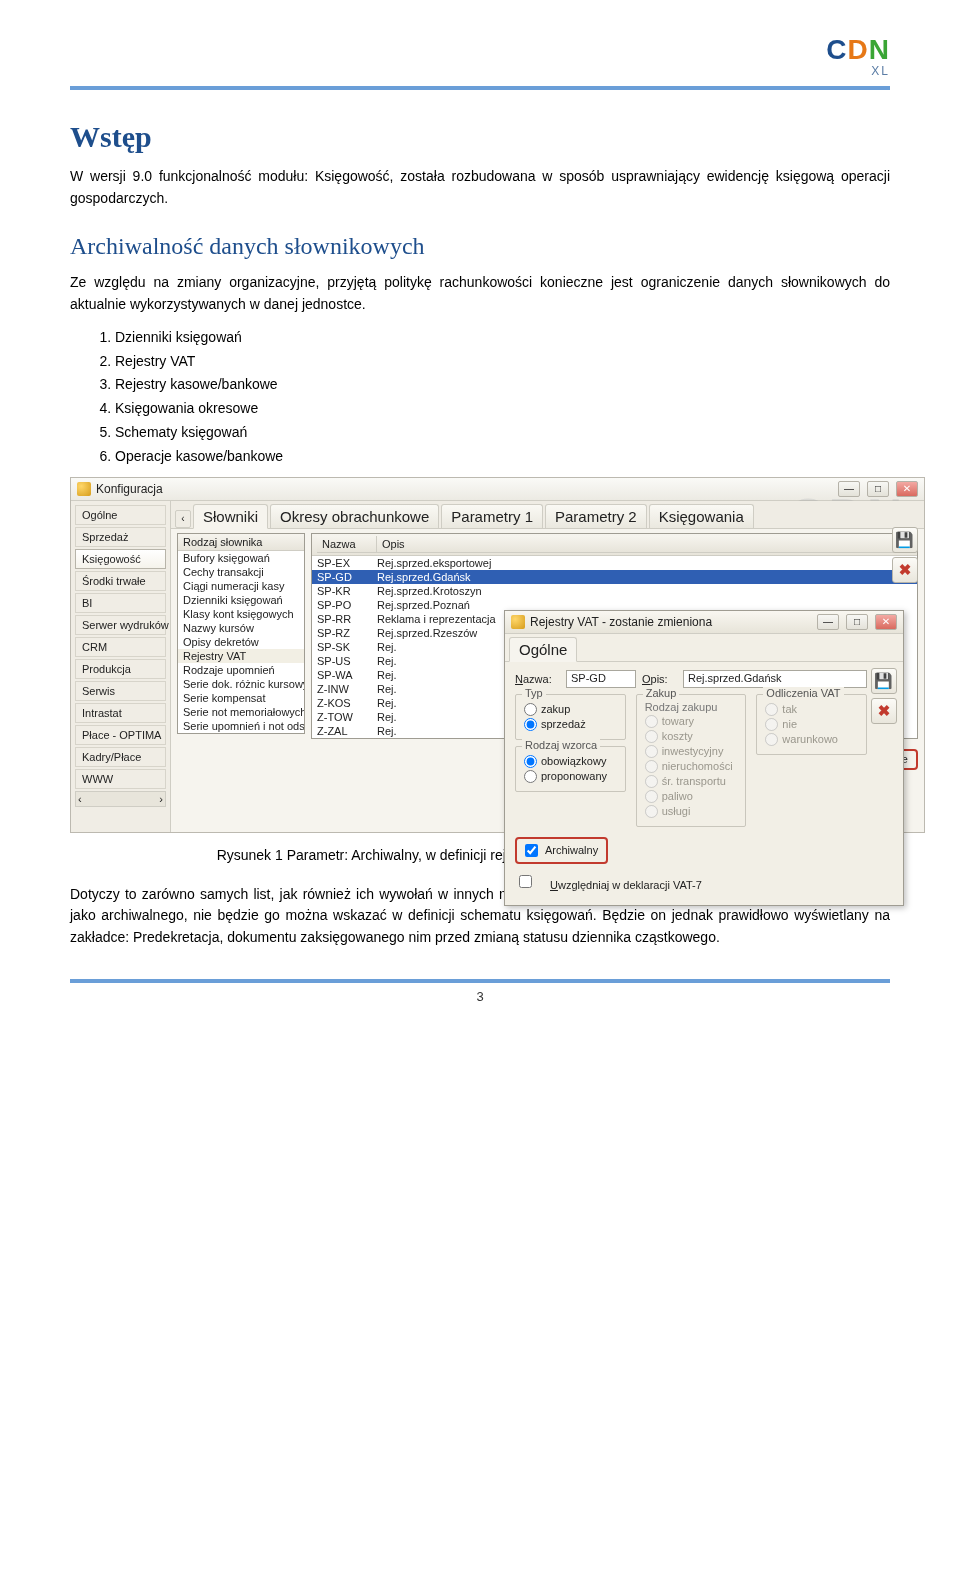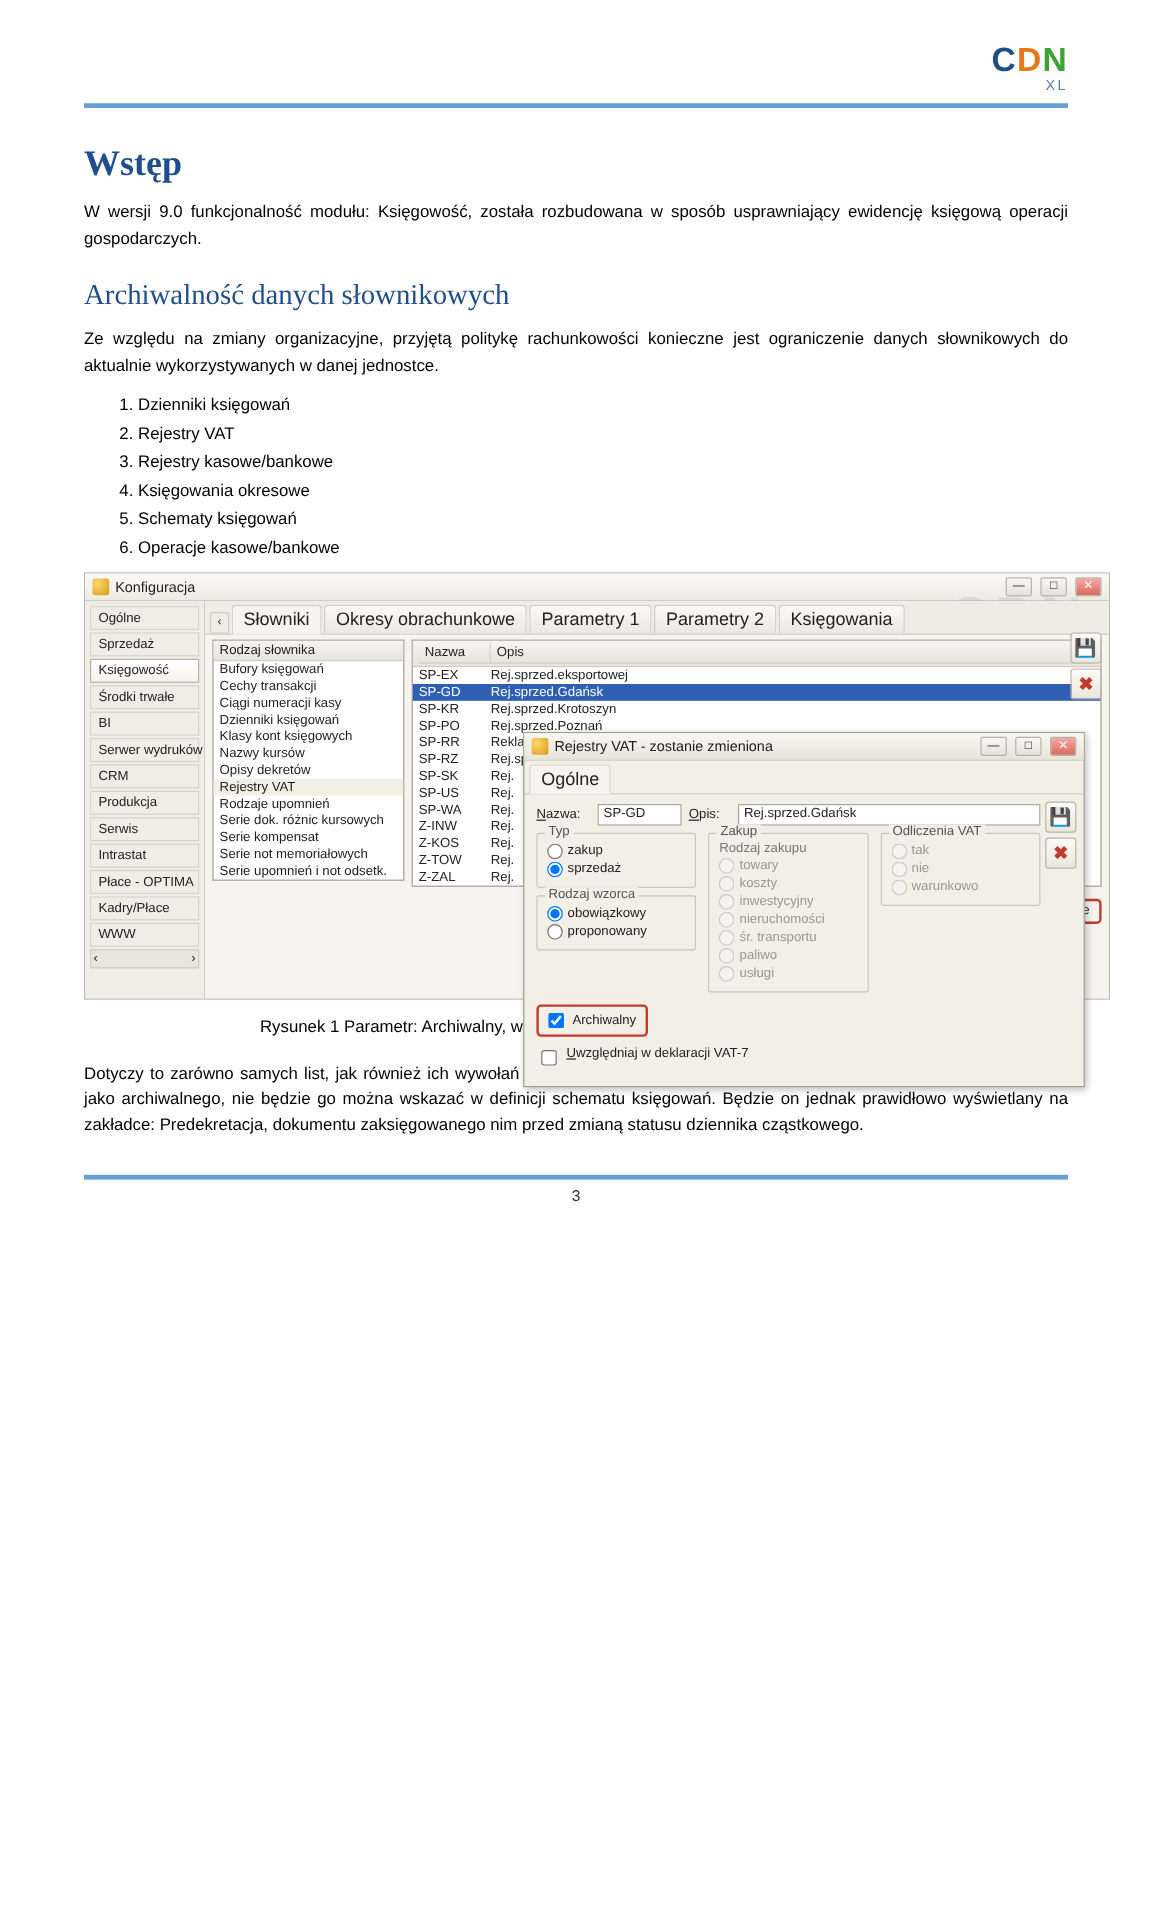--- a/index.html
+++ b/index.html
@@ -171,21 +171,21 @@
     width:16px; height:18px; border:1px solid #cfcdc4; background:#efece4;
     display:flex; align-items:center; justify-content:center; border-radius:2px;
     font-size:10px;
   }
   .grid-area { display: flex; padding: 4px 6px 6px 6px; gap: 6px; align-items: flex-start;}
   .grid1, .grid2 {
     background: #fff;
     border: 1px solid #9f9c92;
     font-size: 11px;
   }
-  .grid1 { width: 160px; }
+  .grid1 { width: 128px; }
   .grid2 { flex: 1; min-width: 0; }
   .ghead {
     background: linear-gradient(#f6f4ee,#e7e4da);
     border-bottom: 1px solid #cfcdc4;
     padding: 2px 5px;
     font-size: 11px;
   }
   .grid2 .ghead-row { display:flex; }
   .grid2 .ghead-row .gh { flex: 0 0 60px; border-right:1px solid #cfcdc4; }
   .grid2 .ghead-row .gh.opis { flex:1; border-right:none; }
@@ -222,21 +222,21 @@
     display:flex; align-items:center; justify-content:center;
     font-size: 15px;
   }
   .ibtn.save { color:#1e4e8c; }
   .ibtn.cancel { color:#c23a2e; font-weight:bold; }
 
   
   .dialog {
     position: absolute;
     right: 20px; top: 132px;
-    width: 468px;
+    width: 400px;
     background: #f2efe6;
     border: 1px solid #9f9c92;
     box-shadow: 2px 2px 6px rgba(0,0,0,.25);
     font-size: 11px;
   }
   .dialog .titlebar { background: linear-gradient(#f9f7f1,#e7e4d9); }
   .dialog .dtabs {
     display:flex; padding: 3px 4px 0 4px; border-bottom:1px solid #cfcdc4;
   }
   .dialog .content {
@@ -261,21 +261,21 @@
     position: relative;
   }
   .groupbox .legend {
     position: absolute; top:-8px; left:6px; background:#f2efe6; padding:0 3px; color:#555;
   }
   .radiorow { display:flex; align-items:center; gap:4px; margin:2px 0; }
   .radiorow input { margin:0; }
   .radiorow.dis { color:#9a978d; }
   .cols3 { display:flex; gap:10px; }
   .cols3 > div { flex:1; }
-  .chkrow { display:flex; align-items:flex-start; gap:5px; margin:4px 0; }
+  .chkrow { display:flex; align-items:flex-end; gap:15px; margin:4px 0; }
   .arch-box2 {
     border: 2px solid #c23a2e;
     border-radius:4px;
     display:inline-flex; align-items:center; gap:4px;
     padding: 2px 8px 2px 4px;
     margin: 4px 0;
   }
   .underline-letter { text-decoration: underline; }
   .faded-bg {
     position:absolute; right:0; top:0; font-size:48px; font-weight:bold;

